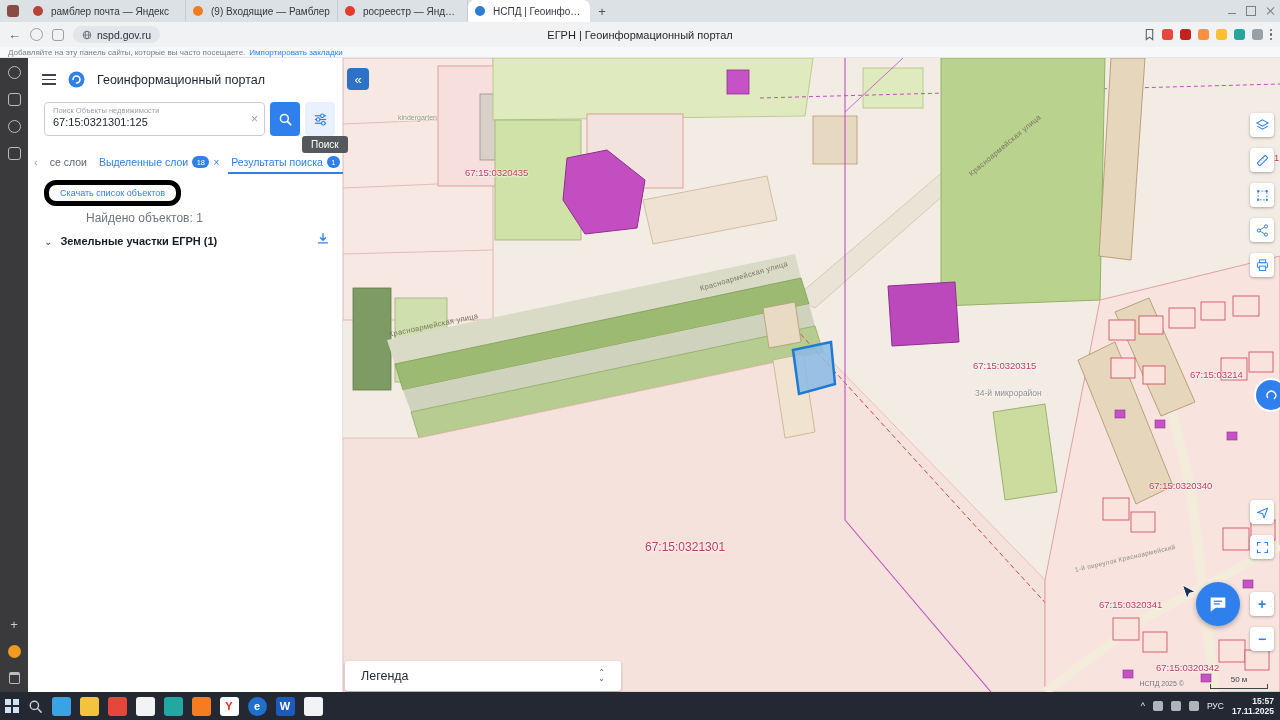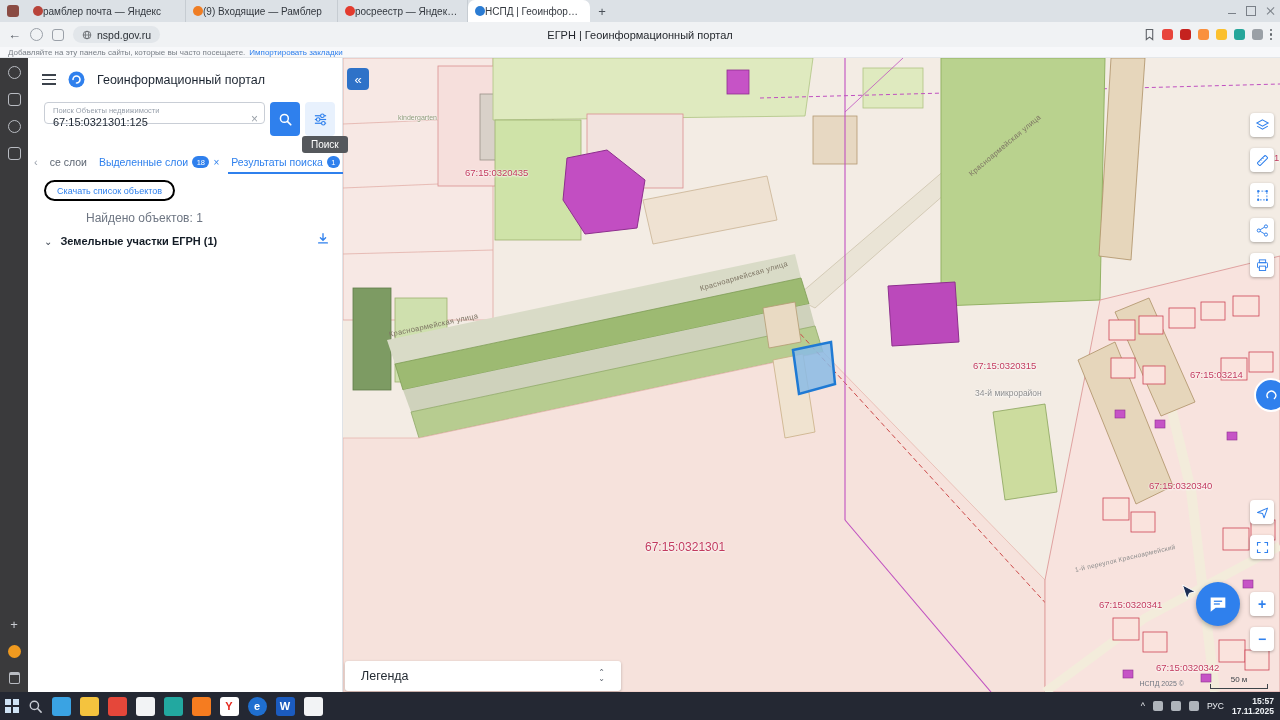--- a/index.html
+++ b/index.html
@@ -4,21 +4,21 @@
 <style>
   html,body{margin:0;padding:0;width:1280px;height:720px;overflow:hidden;
     font-family:"Liberation Sans","DejaVu Sans",sans-serif;background:#fff;}
   #screen{position:relative;width:1280px;height:720px;overflow:hidden;}
 
   
   .tabbar{position:absolute;top:0;left:0;width:1280px;height:22px;background:#dce1e6;
     display:flex;align-items:stretch;}
   .pinned{width:26px;display:flex;align-items:center;justify-content:center;}
   .pinned .dot{width:12px;height:12px;border-radius:3px;background:#8a4b43;}
-  .tab{display:flex;align-items:center;gap:0;padding:0 7px;font-size:10px;color:#33383f;
+  .tab{display:flex;align-items:center;gap:8px;padding:0 7px;font-size:10px;color:#33383f;
     border-right:1px solid #c6ccd2;overflow:hidden;white-space:nowrap;box-sizing:border-box;}
   .tab .fav{width:10px;height:10px;border-radius:50%;flex:none;}
   .t1{width:160px}.t2{width:152px}.t3{width:130px}
   .t4{width:122px;background:#fff;border-radius:7px 7px 0 0;border-right:none;}
   .f1{background:#b8433a}.f2{background:#ef7d24}.f3{background:#e33b2e}.f4{background:#2b7cd3}
   .tab-label{overflow:hidden;text-overflow:ellipsis;}
   .newtab{width:24px;display:flex;align-items:center;justify-content:center;font-size:13px;color:#4a5058;}
   .winctl{position:absolute;right:6px;top:0;height:22px;display:flex;align-items:center;gap:10px;}
   .wc{width:8px;height:8px;}
   .wc-min{border-bottom:1.5px solid #7a8088;height:5px;}
@@ -60,40 +60,40 @@
   .ss-trash{width:11px;height:12px;border:1.5px solid #b9bcc2;border-top-width:3px;border-radius:2px;box-sizing:border-box;}
 
   
   .panel{position:absolute;top:58px;bottom:28px;left:28px;width:315px;background:#fff;
     border-right:1px solid #dfe3e7;box-sizing:border-box;}
   .panel-header{position:absolute;top:13px;left:14px;display:flex;align-items:center;gap:12px;}
   .burger{display:flex;flex-direction:column;gap:3px;}
   .burger i{display:block;width:14px;height:1.8px;background:#3c434c;}
   .panel-title{font-size:12.5px;color:#1b2430;font-weight:500;}
   .search-row{position:absolute;top:44px;left:16px;display:flex;gap:5px;}
-  .sfield{position:relative;width:221px;height:22px;border:1px solid #c9ced6;border-radius:4px;
+  .sfield{position:relative;width:221px;height:34px;border:1px solid #c9ced6;border-radius:4px;
     box-sizing:border-box;background:#fff;}
   .slabel{position:absolute;top:3px;left:8px;font-size:7.5px;color:#99a1ac;}
   .sfield input{position:absolute;left:8px;right:22px;top:13px;width:180px;border:none;outline:none;
     font-size:11px;color:#1b2430;padding:0;background:transparent;font-family:inherit;}
   .sclear{position:absolute;right:6px;top:9px;color:#9aa1a9;font-size:12px;}
   .sbtn{width:30px;height:34px;background:#2f80ed;border-radius:4px;display:flex;align-items:center;justify-content:center;}
   .fbtn{width:30px;height:34px;background:#e8f1fd;border-radius:4px;display:flex;align-items:center;justify-content:center;}
   .tooltip{position:absolute;top:78px;left:274px;background:#55585c;color:#fff;font-size:10px;
     padding:3px 9px;border-radius:3px;z-index:6;}
   .ptabs{position:absolute;top:92px;left:6px;right:0;height:24px;display:flex;align-items:center;
     gap:12px;font-size:10.5px;}
   .ptab-scroll{color:#9aa1ac;font-size:11px;}
   .ptab{color:#5d6673;display:flex;align-items:center;gap:4px;white-space:nowrap;}
   .ptab.blue{color:#2f80ed;}
   .badge{background:#2f80ed;color:#fff;border-radius:8px;font-size:7.5px;padding:1.5px 4.5px;}
   .ptab .x{font-size:10px;}
   .ptab.active{position:relative;}
   .ptab.active::after{content:"";position:absolute;left:-3px;right:-3px;bottom:-6px;height:2px;background:#2f80ed;}
-  .dl-btn{position:absolute;top:122px;left:16px;height:21px;padding:8px 11px;border:2px solid #000000;
+  .dl-btn{position:absolute;top:122px;left:16px;height:21px;padding:8px 11px;border:5px solid #000000;
     border-radius:12px;color:#2f80ed;font-size:9px;display:flex;align-items:center;background:#fff;box-sizing:border-box;}
   .found{position:absolute;top:153px;left:19px;font-size:12px;color:#6d7582;margin-left:39px;}
   .group-row{position:absolute;top:171px;left:16px;right:12px;height:24px;display:flex;align-items:center;gap:8px;}
   .group-chevron{color:#3f4854;font-size:10px;}
   .group-title{font-size:11px;font-weight:700;color:#131c26;}
   .group-dl{margin-left:auto;}
   .item-row{position:absolute;top:198px;left:26px;right:12px;padding:6px 0 9px;font-size:10.5px;
     color:#1b2430;border-bottom:1px solid #e5e8ec;}
 
   

